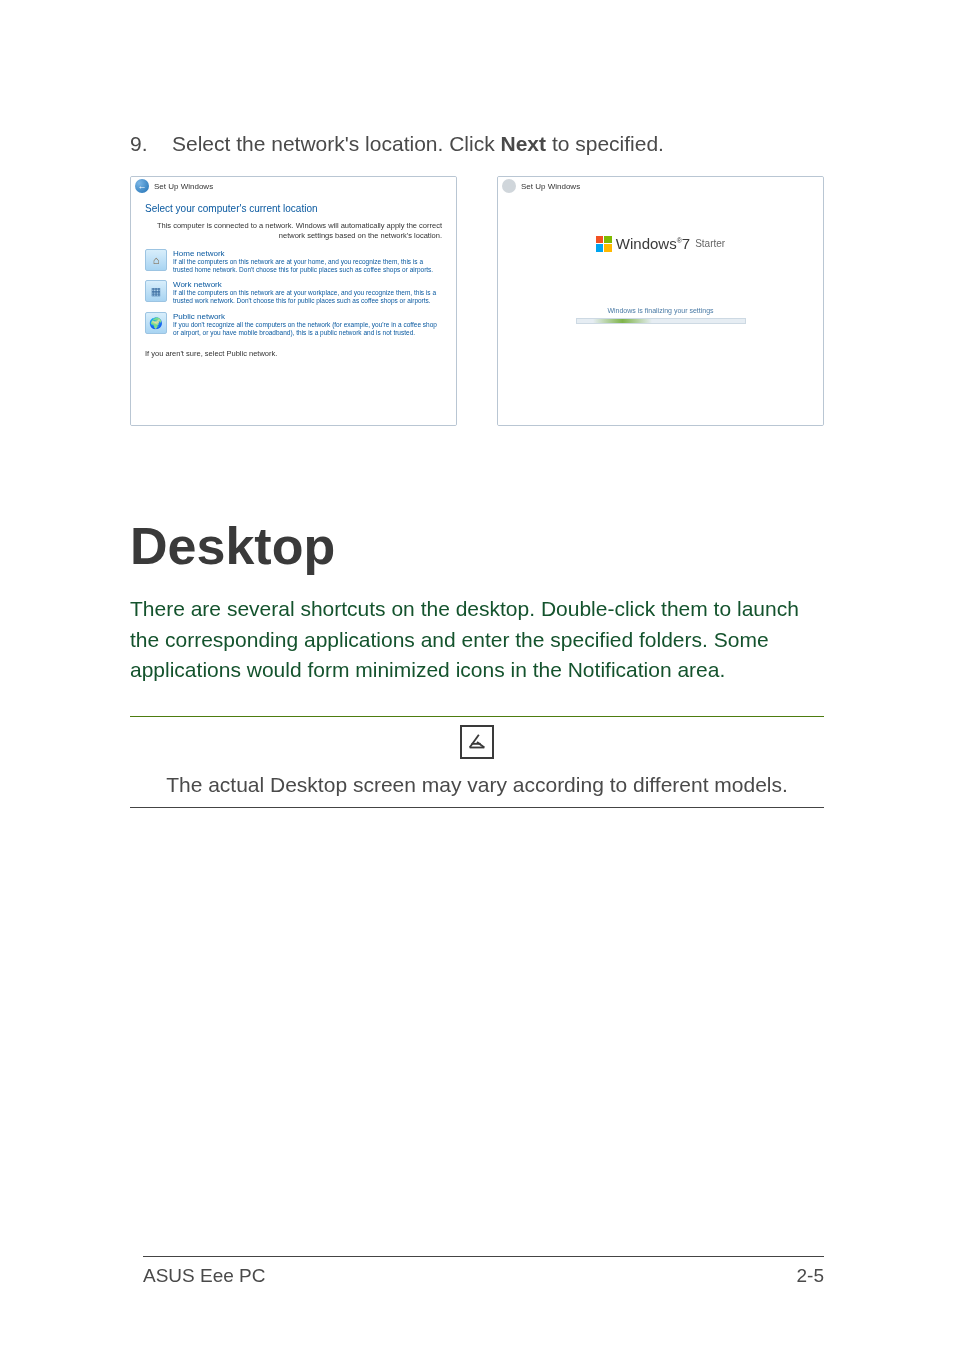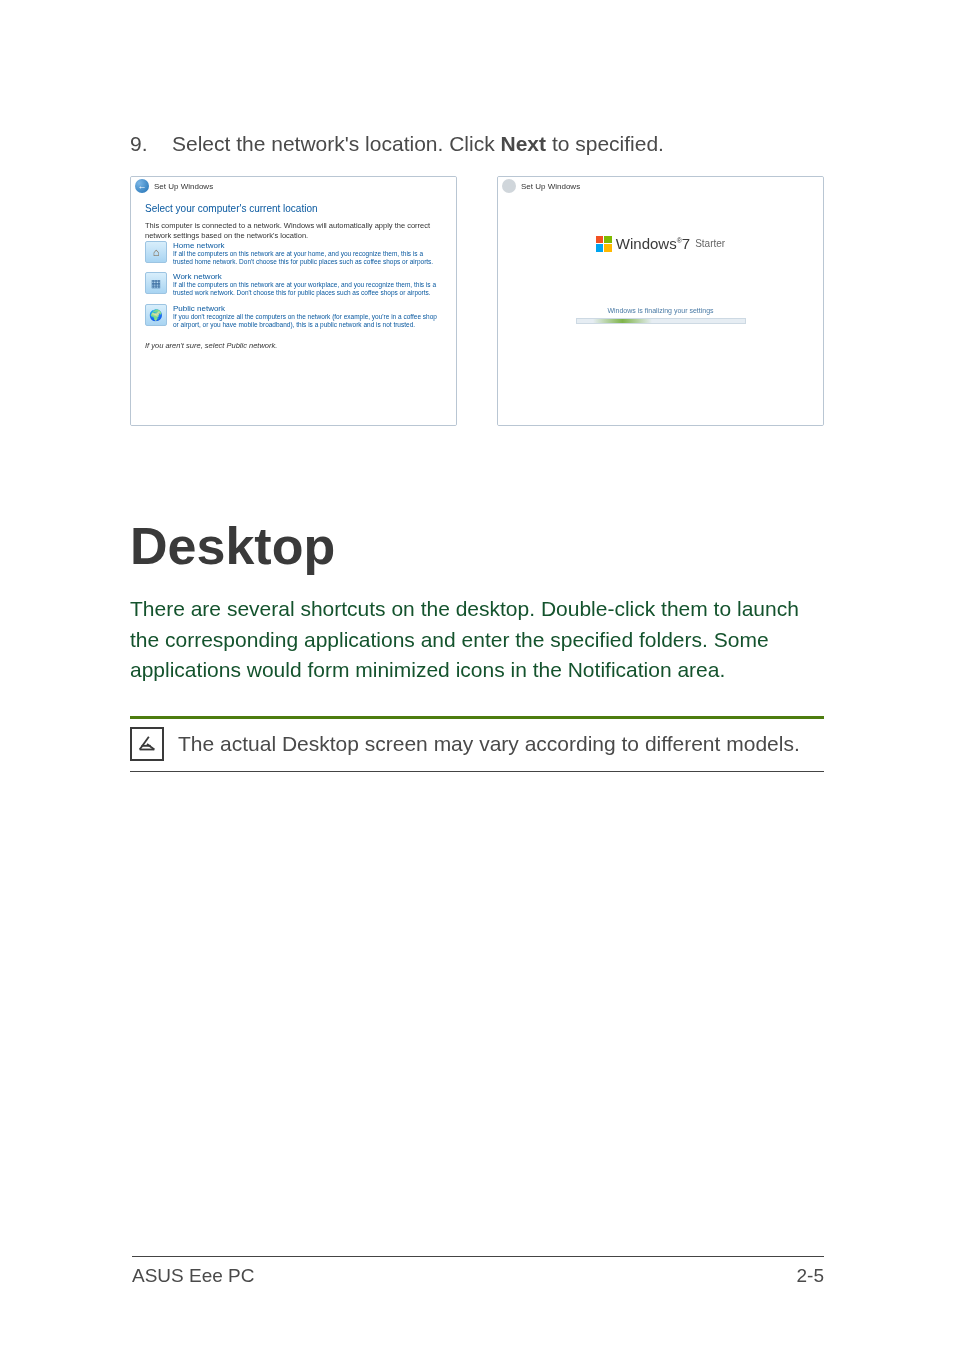--- a/index.html
+++ b/index.html
@@ -70,22 +70,23 @@
       height: calc(100% - 18px);
       font-size: 7.5px;
     }
     .shot1-heading {
       color: #0b5aa0;
       font-size: 10px;
       margin-bottom: 7px;
     }
     .shot1-sub {
       color: #333;
-      margin-bottom: 0;
+      margin-bottom: 8px;
       line-height: 1.3;
+      text-align: right;
     }
     .net-opt {
       display: flex;
       gap: 6px;
       margin-bottom: 7px;
     }
     .net-icon {
       width: 22px; height: 22px;
       background: linear-gradient(#d8eefb, #a8d4f2);
       border: 1px solid #9cc4e2;
@@ -96,21 +97,20 @@
     }
     .net-icon.home { color: #7a5c3a; }
     .net-icon.work { color: #3b6da0; }
     .net-icon.public { color: #a67c3c; }
     .net-text .title { color: #0b5aa0; font-size: 8px; }
     .net-text .desc { color: #0b5aa0; font-size: 6.5px; line-height: 1.2; }
     .shot1-foot {
       color: #333;
       font-size: 7.5px;
       margin-top: 12px;
-      font-style: italic;
     }
     .shot2-body {
       height: calc(100% - 18px);
       background: #fff;
       display: flex;
       flex-direction: column;
       align-items: center;
       padding-top: 40px;
     }
     .winlogo-line { display: flex; align-items: center; gap: 4px; }
@@ -146,42 +146,43 @@
       color: #3a3a3a;
       margin-bottom: 18px;
     }
     .desktop-para {
       font-size: 21px;
       line-height: 1.45;
       color: #14532d;
       margin-bottom: 30px;
     }
     .note-box {
-      border-top: 3px solid #4d7c0f;
+      border-top: 1px solid #4d7c0f;
       border-bottom: 1px solid #444;
       display: flex;
       align-items: center;
       gap: 14px;
       padding: 8px 0 10px 0;
+      flex-direction: column;
     }
     .note-icon {
       width: 34px; height: 34px;
       border: 2px solid #3a3a3a;
       display: flex; align-items: center; justify-content: center;
       flex-shrink: 0;
     }
     .note-icon svg { width: 22px; height: 22px; }
     .note-text {
       font-size: 21px;
       color: #4a4a4a;
     }
     .footer {
       position: absolute;
       bottom: 70px;
-      left: 132px;
+      left: 143px;
       right: 130px;
       border-top: 1px solid #444;
       display: flex;
       justify-content: space-between;
       padding-top: 8px;
       font-size: 19px;
       color: #4a4a4a;
     }
   </style>
 </head>

